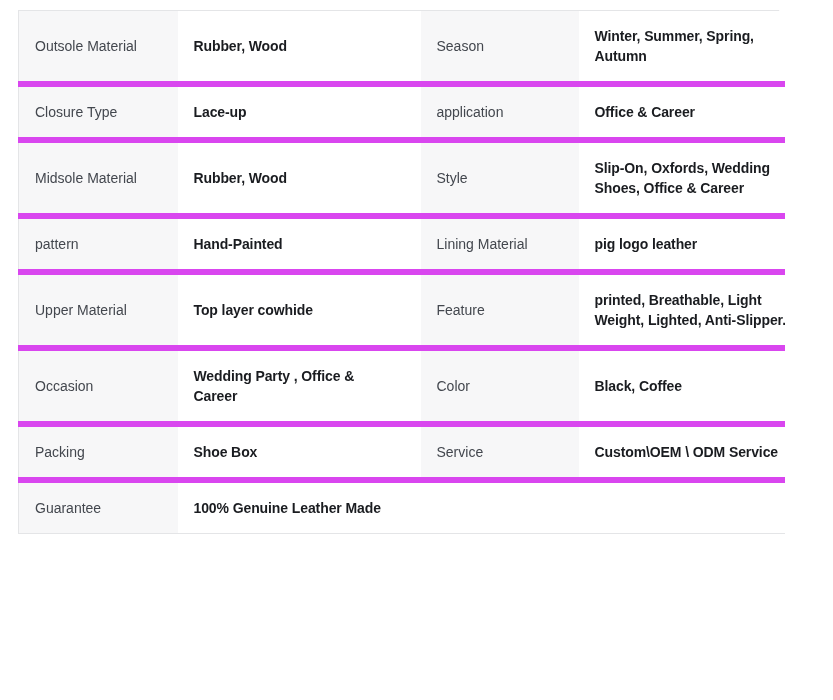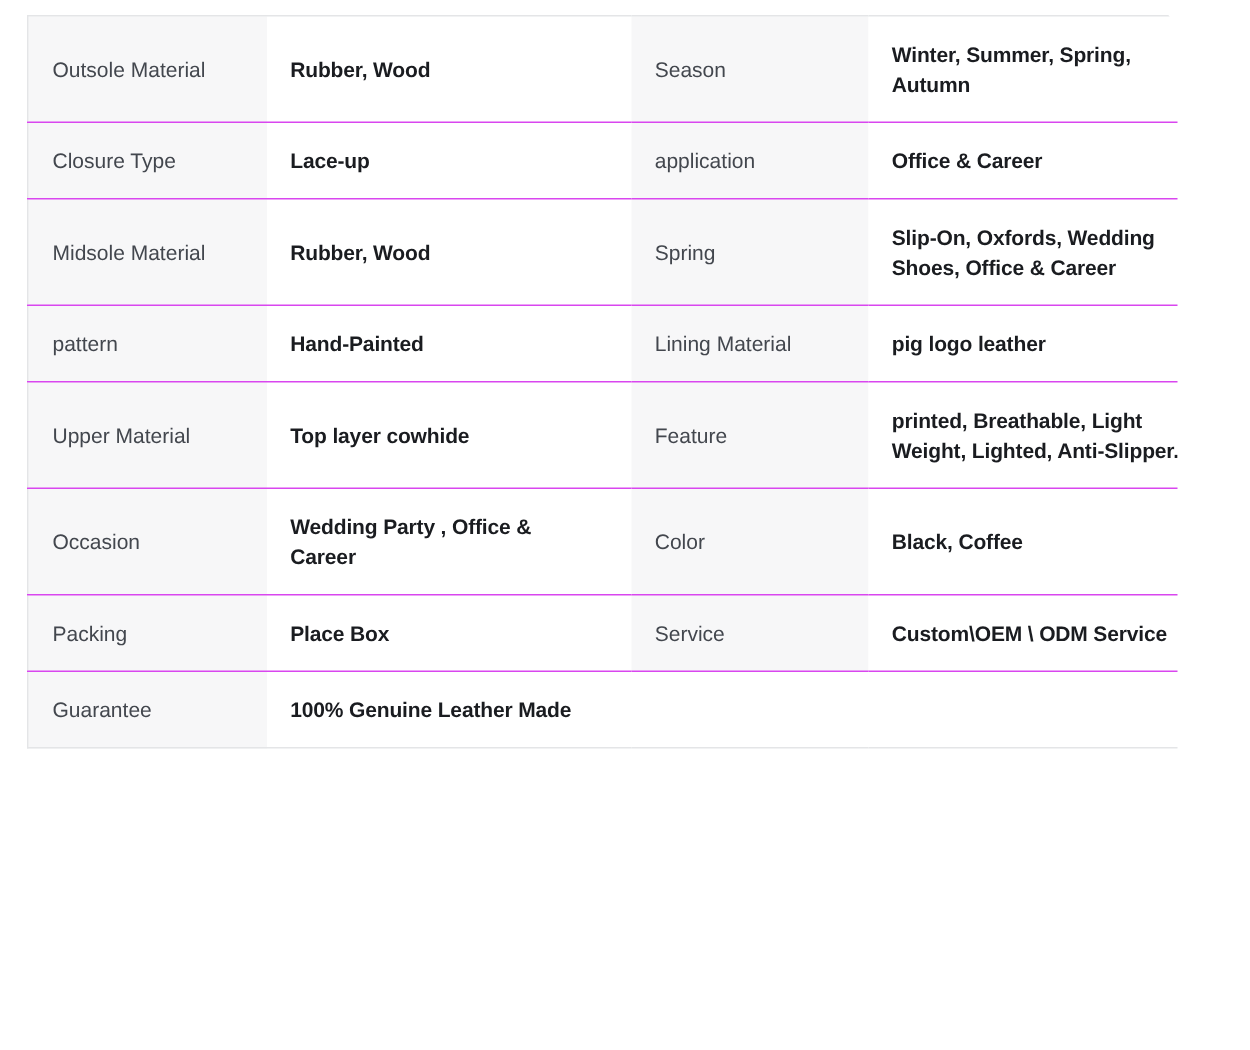--- a/index.html
+++ b/index.html
@@ -19,21 +19,21 @@
     border-radius: 27px;
   }
   table.spec-table {
     border-collapse: collapse;
     table-layout: fixed;
     width: 800px;
     border: 1px solid #e4e5e7;
     background: #ffffff;
   }
   table.spec-table td {
-    border-top: 1px solid #d946ef;
+    border-top: 6px solid #d946ef;
     vertical-align: middle;
     font-size: 14px;
     line-height: 20px;
     word-wrap: break-word;
   }
   table.spec-table tr:first-child td {
     border-top: none;
   }
   td.label-cell {
     background: #f7f7f8;
@@ -69,21 +69,21 @@
         </tr>
         <tr>
           <td class="label-cell">Closure Type</td>
           <td class="value-cell">Lace-up</td>
           <td class="label-cell">application</td>
           <td class="value-cell">Office &amp; Career</td>
         </tr>
         <tr>
           <td class="label-cell">Midsole Material</td>
           <td class="value-cell">Rubber, Wood</td>
-          <td class="label-cell">Spring</td>
+          <td class="label-cell">Style</td>
           <td class="value-cell">Slip-On, Oxfords, Wedding Shoes, Office &amp; Career</td>
         </tr>
         <tr>
           <td class="label-cell">pattern</td>
           <td class="value-cell">Hand-Painted</td>
           <td class="label-cell">Lining Material</td>
           <td class="value-cell">pig logo leather</td>
         </tr>
         <tr>
           <td class="label-cell">Upper Material</td>
@@ -92,21 +92,21 @@
           <td class="value-cell">printed, Breathable, Light Weight, Lighted, Anti-Slipper...</td>
         </tr>
         <tr>
           <td class="label-cell">Occasion</td>
           <td class="value-cell">Wedding Party , Office &amp; Career</td>
           <td class="label-cell">Color</td>
           <td class="value-cell">Black, Coffee</td>
         </tr>
         <tr>
           <td class="label-cell">Packing</td>
-          <td class="value-cell">Place Box</td>
+          <td class="value-cell">Shoe Box</td>
           <td class="label-cell">Service</td>
           <td class="value-cell">Custom\OEM \ ODM Service</td>
         </tr>
         <tr>
           <td class="label-cell">Guarantee</td>
           <td class="value-cell" colspan="3">100% Genuine Leather Made</td>
         </tr>
       </tbody>
   </table>
 </div>

